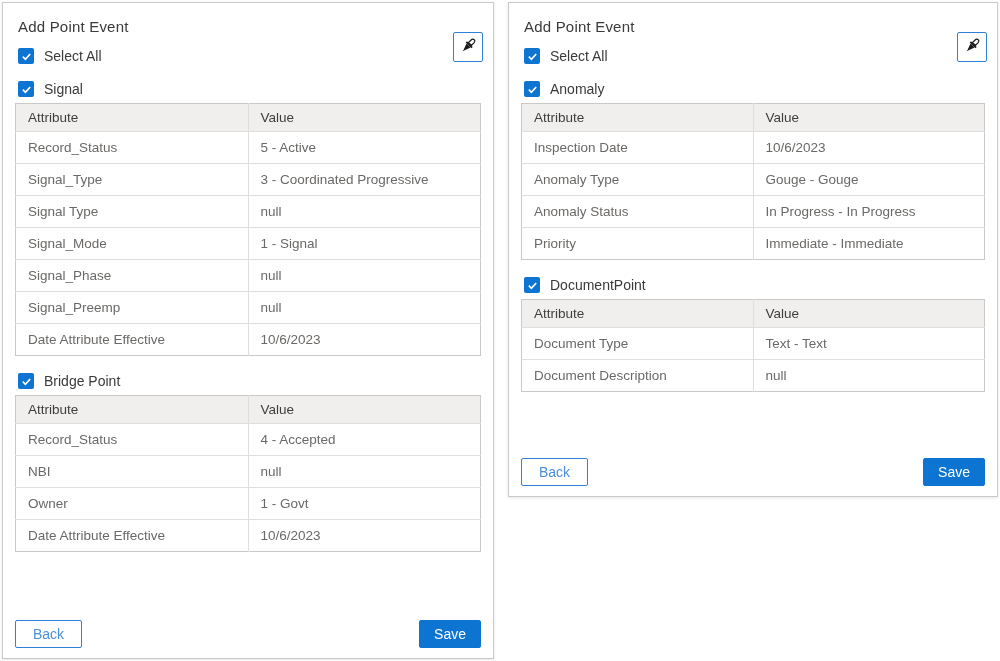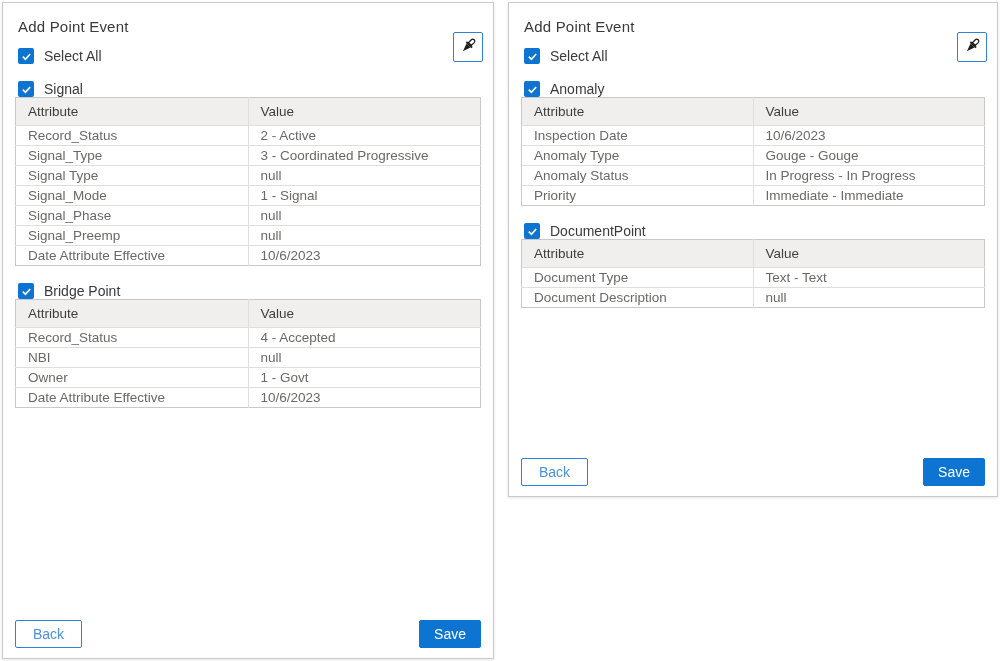--- a/index.html
+++ b/index.html
@@ -48,30 +48,30 @@
 
   .tool-button{
     position:absolute;top:29px;right:10px;
     width:30px;height:30px;border:1px solid var(--back-border);
     border-radius:2px;background:#fff;
     display:flex;align-items:center;justify-content:center;
     cursor:pointer;padding:0;
   }
 
   table.attr-table{
-    width:100%;border-collapse:collapse;table-layout:fixed;
+    width:100%;margin-top:6px;border-collapse:collapse;table-layout:fixed;
     border:1px solid var(--table-border);
     padding-left:13px;
   }
   table.attr-table th{
     background:var(--header-bg);font-weight:normal;text-align:left;
     height:28px;padding:0 12px;font-size:13.5px;color:#403e3c;
   }
   table.attr-table td{
-    height:20px;padding:0 12px;font-size:13.5px;color:var(--text-muted);
+    height:32px;padding:0 12px;font-size:13.5px;color:var(--text-muted);
     border-top:1px solid var(--divider);
     white-space:nowrap;overflow:hidden;text-overflow:ellipsis;
   }
   table.attr-table th + th,
   table.attr-table td + td{border-left:1px solid var(--divider);}
 
   .btn{
     position:absolute;bottom:10px;height:28px;
     font-family:"Liberation Sans", sans-serif;font-size:14px;
     border-radius:2px;cursor:pointer;
@@ -124,21 +124,21 @@
   <table class="attr-table">
     <thead>
       <tr>
         <th>Attribute</th>
         <th>Value</th>
       </tr>
     </thead>
     <tbody>
       <tr>
         <td>Record_Status</td>
-        <td>2 - Active</td>
+        <td>5 - Active</td>
       </tr>
       <tr>
         <td>Signal_Type</td>
         <td>3 - Coordinated Progressive</td>
       </tr>
       <tr>
         <td>Signal Type</td>
         <td>null</td>
       </tr>
       <tr>

